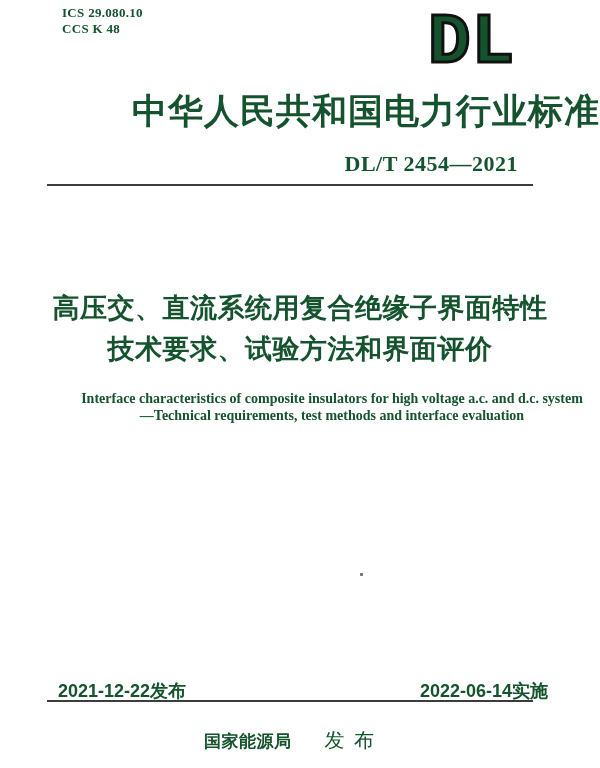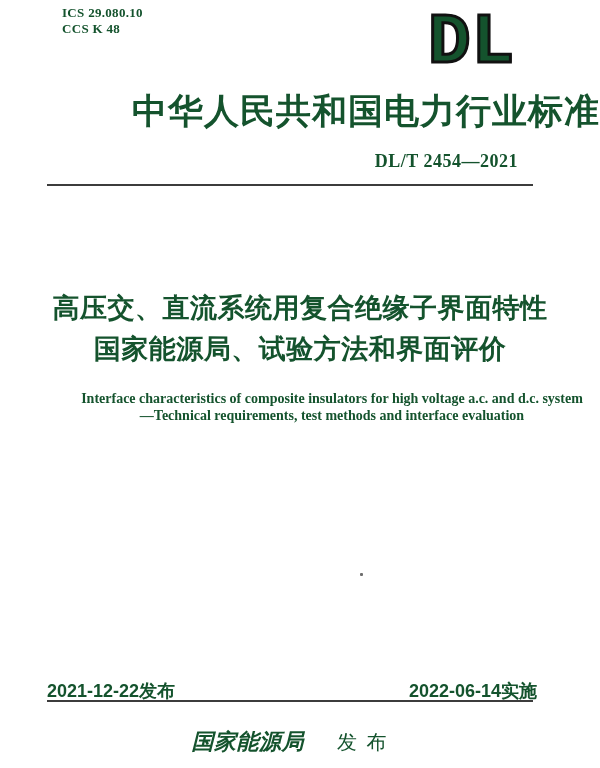--- a/index.html
+++ b/index.html
@@ -54,21 +54,21 @@
     letter-spacing: 1px;
     white-space: nowrap;
   }
   
   #standard-number {
     position: absolute;
     right: 82px;
     top: 151px;
     font-family: "Liberation Serif", serif;
     font-weight: bold;
-    font-size: 18px;
+    font-size: 22px;
     letter-spacing: 0.5px;
     white-space: nowrap;
   }
   .rule {
     position: absolute;
     left: 47px;
     width: 486px;
     height: 2px;
     background: #3c3c3c;
   }
@@ -106,21 +106,21 @@
     left: 360px;
     top: 573px;
     width: 3px;
     height: 3px;
     background: #6e6e6e;
     border-radius: 1px;
   }
   
   #dates-row {
     position: absolute;
-    left: 47px;
+    left: 58px;
     top: 681px;
     width: 490px;
     display: flex;
     justify-content: space-between;
     font-weight: bold;
     font-size: 18px;
     line-height: 20px;
     white-space: nowrap;
   }
   
@@ -129,24 +129,23 @@
     left: 47px;
     top: 727px;
     width: 486px;
     display: flex;
     justify-content: center;
     align-items: baseline;
     gap: 33px;
   }
   #publisher-name {
     font-weight: bold;
-    font-size: 22px;
+    font-size: 17px;
     letter-spacing: 0.5px;
     white-space: nowrap;
-    font-style: italic;
   }
   #publish-label {
     font-weight: normal;
     font-size: 20px;
     letter-spacing: 2px;
     white-space: pre;
   }
 </style>
 </head>
 <body>
@@ -161,21 +160,21 @@
   <div id="dl-logo">DL</div>
 
   <div id="standard-category">中华人民共和国电力行业标准</div>
 
   <div id="standard-number">DL/T 2454—2021</div>
 
   <div id="header-rule" class="rule"></div>
 
   <div id="title-cn">
     <div>高压交、直流系统用复合绝缘子界面特性</div>
-    <div>国家能源局、试验方法和界面评价</div>
+    <div>技术要求、试验方法和界面评价</div>
   </div>
 
   <div id="title-en">
     <div>Interface characteristics of composite insulators for high voltage a.c. and d.c. system</div>
     <div>—Technical requirements, test methods and interface evaluation</div>
   </div>
 
   <div id="scan-speck"></div>
 
   <div id="dates-row">

